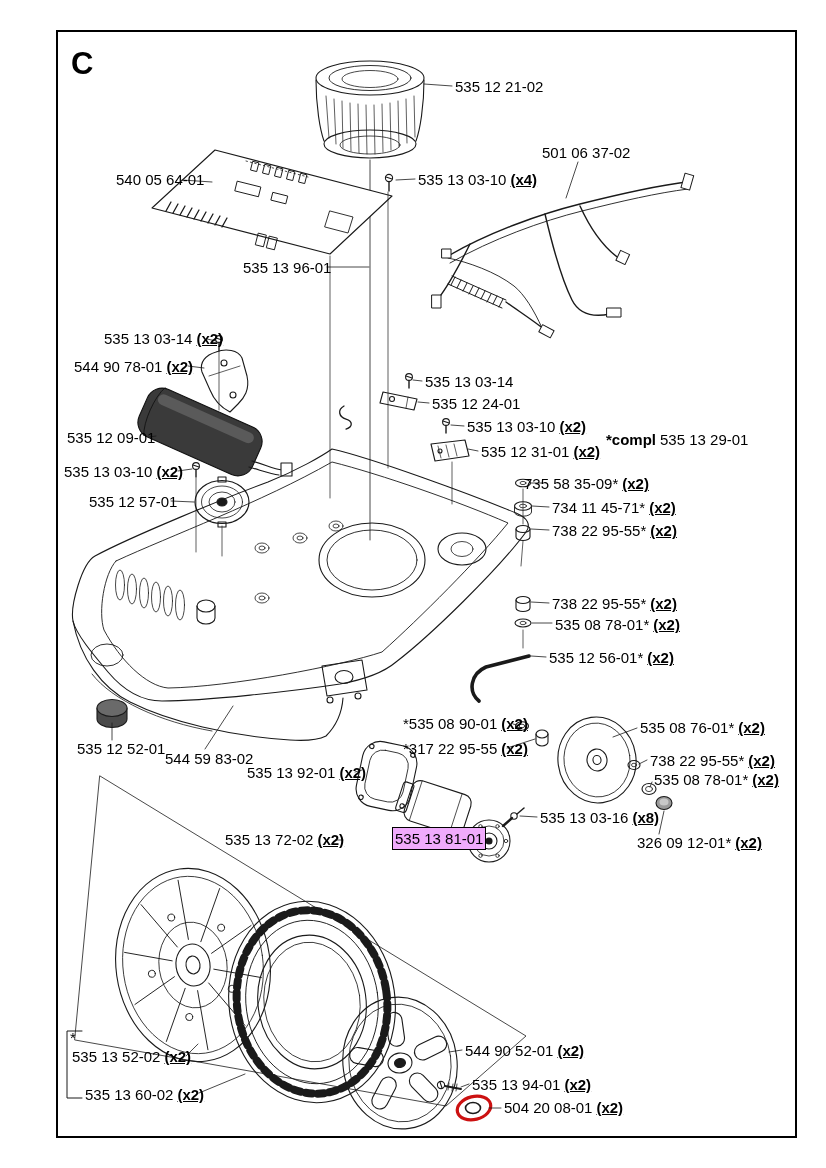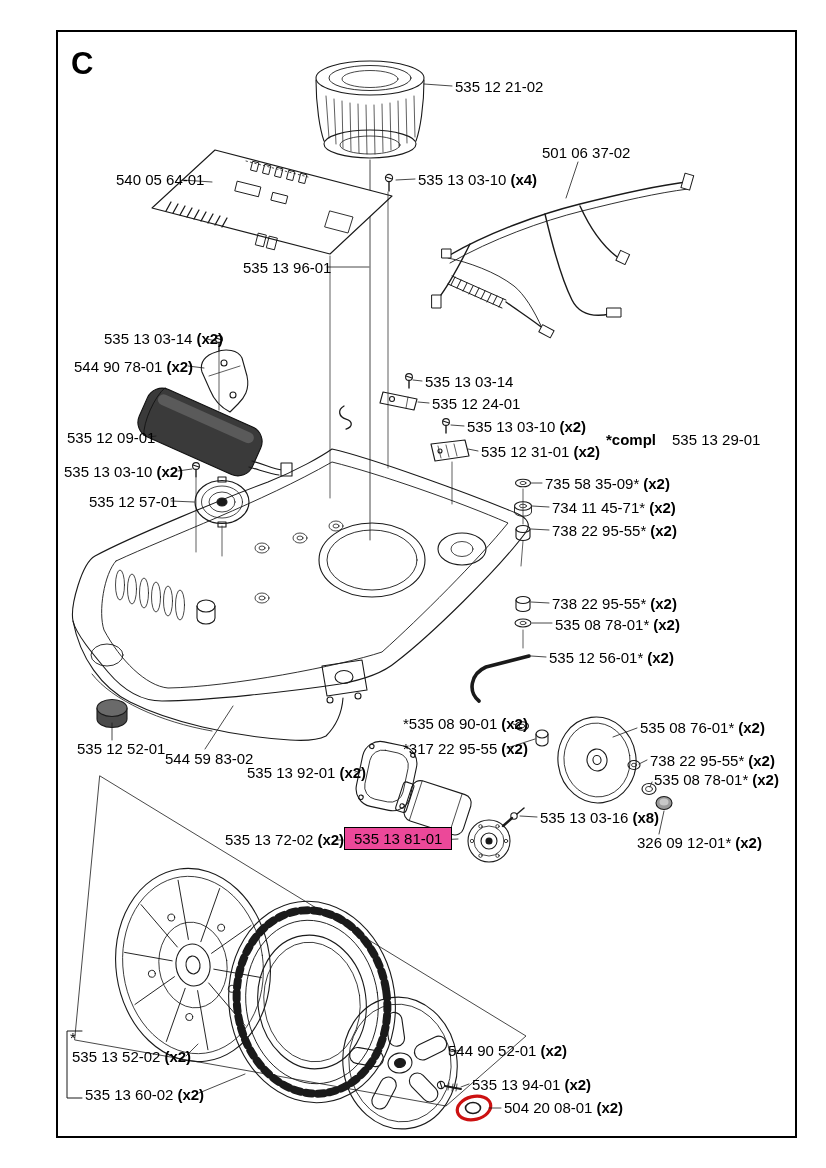--- a/index.html
+++ b/index.html
@@ -3,23 +3,23 @@
 <meta charset="utf-8">
 <style>
   html,body{margin:0;padding:0;background:#fff;}
   .page{position:relative;width:826px;height:1168px;background:#fff;overflow:hidden;
         font-family:"Liberation Sans",sans-serif;color:#000;}
   .frame{position:absolute;left:56px;top:30px;width:737px;height:1104px;border:2px solid #000;}
   .section-letter{position:absolute;left:71px;top:46px;font-size:31px;font-weight:bold;}
   svg.art{position:absolute;left:0;top:0;}
   .lbl{position:absolute;font-size:15px;line-height:15px;white-space:nowrap;}
   .lbl b{font-weight:700;}
-  .lbl b.pre:not(:empty){margin-right:16px;}
-  .lbl b.qty:not(:empty){margin-left:4px;}
-  .lbl.boxed{border:1px solid #000;padding:3px 9px;background:#ec4899;}
+  .lbl b.pre:not(:empty){margin-right:4px;}
+  .lbl b.qty:not(:empty){margin-left:4px;text-decoration:underline;}
+  .lbl.boxed{border:1px solid #000;padding:3px 2px;background:#f0abfc;margin-left:48px;}
 </style>
 </head>
 <body>
 
 <div class="page">
   <div class="frame"></div>
   <div class="section-letter">C</div>
 
   <svg class="art" width="826" height="1168" viewBox="0 0 826 1168">
     <g stroke="#1a1a1a" fill="none" stroke-width="1.1" stroke-linecap="round" stroke-linejoin="round">
@@ -308,38 +308,38 @@
   <div class="lbl" style="left:104px;top:331px"><b class="pre"></b><span>535 13 03-14</span><b class="qty">(x2)</b></div>
   <div class="lbl" style="left:74px;top:359px"><b class="pre"></b><span>544 90 78-01</span><b class="qty">(x2)</b></div>
   <div class="lbl" style="left:67px;top:430px"><b class="pre"></b><span>535 12 09-01</span><b class="qty"></b></div>
   <div class="lbl" style="left:64px;top:464px"><b class="pre"></b><span>535 13 03-10</span><b class="qty">(x2)</b></div>
   <div class="lbl" style="left:89px;top:494px"><b class="pre"></b><span>535 12 57-01</span><b class="qty"></b></div>
   <div class="lbl" style="left:425px;top:374px"><b class="pre"></b><span>535 13 03-14</span><b class="qty"></b></div>
   <div class="lbl" style="left:432px;top:396px"><b class="pre"></b><span>535 12 24-01</span><b class="qty"></b></div>
   <div class="lbl" style="left:467px;top:419px"><b class="pre"></b><span>535 13 03-10</span><b class="qty">(x2)</b></div>
   <div class="lbl" style="left:481px;top:444px"><b class="pre"></b><span>535 12 31-01</span><b class="qty">(x2)</b></div>
   <div class="lbl" style="left:606px;top:432px"><b class="pre">*compl</b><span>535 13 29-01</span><b class="qty"></b></div>
-  <div class="lbl" style="left:545px;top:476px"><b class="pre"></b><span>735 58 35-09*</span><b class="qty">(x2)</b></div>
+  <div class="lbl" style="left:524px;top:476px"><b class="pre"></b><span>735 58 35-09*</span><b class="qty">(x2)</b></div>
   <div class="lbl" style="left:552px;top:500px"><b class="pre"></b><span>734 11 45-71*</span><b class="qty">(x2)</b></div>
   <div class="lbl" style="left:552px;top:523px"><b class="pre"></b><span>738 22 95-55*</span><b class="qty">(x2)</b></div>
   <div class="lbl" style="left:552px;top:596px"><b class="pre"></b><span>738 22 95-55*</span><b class="qty">(x2)</b></div>
   <div class="lbl" style="left:555px;top:617px"><b class="pre"></b><span>535 08 78-01*</span><b class="qty">(x2)</b></div>
   <div class="lbl" style="left:549px;top:650px"><b class="pre"></b><span>535 12 56-01*</span><b class="qty">(x2)</b></div>
   <div class="lbl" style="left:403px;top:716px"><b class="pre"></b><span>*535 08 90-01</span><b class="qty">(x2)</b></div>
   <div class="lbl" style="left:403px;top:741px"><b class="pre"></b><span>*317 22 95-55</span><b class="qty">(x2)</b></div>
   <div class="lbl" style="left:640px;top:720px"><b class="pre"></b><span>535 08 76-01*</span><b class="qty">(x2)</b></div>
   <div class="lbl" style="left:650px;top:753px"><b class="pre"></b><span>738 22 95-55*</span><b class="qty">(x2)</b></div>
   <div class="lbl" style="left:654px;top:772px"><b class="pre"></b><span>535 08 78-01*</span><b class="qty">(x2)</b></div>
   <div class="lbl" style="left:637px;top:835px"><b class="pre"></b><span>326 09 12-01*</span><b class="qty">(x2)</b></div>
   <div class="lbl" style="left:77px;top:741px"><b class="pre"></b><span>535 12 52-01</span><b class="qty"></b></div>
   <div class="lbl" style="left:165px;top:751px"><b class="pre"></b><span>544 59 83-02</span><b class="qty"></b></div>
   <div class="lbl" style="left:247px;top:765px"><b class="pre"></b><span>535 13 92-01</span><b class="qty">(x2)</b></div>
   <div class="lbl" style="left:225px;top:832px"><b class="pre"></b><span>535 13 72-02</span><b class="qty">(x2)</b></div>
   <div class="lbl boxed" style="left:344px;top:827px"><b class="pre"></b><span>535 13 81-01</span><b class="qty"></b></div>
   <div class="lbl" style="left:540px;top:810px"><b class="pre"></b><span>535 13 03-16</span><b class="qty">(x8)</b></div>
   <div class="lbl" style="left:72px;top:1049px"><b class="pre"></b><span>535 13 52-02</span><b class="qty">(x2)</b></div>
   <div class="lbl" style="left:85px;top:1087px"><b class="pre"></b><span>535 13 60-02</span><b class="qty">(x2)</b></div>
-  <div class="lbl" style="left:448px;top:1043px"><b class="pre"></b><span>544 90 52-01</span><b class="qty">(x2)</b></div>
+  <div class="lbl" style="left:465px;top:1043px"><b class="pre"></b><span>544 90 52-01</span><b class="qty">(x2)</b></div>
   <div class="lbl" style="left:472px;top:1077px"><b class="pre"></b><span>535 13 94-01</span><b class="qty">(x2)</b></div>
   <div class="lbl" style="left:504px;top:1100px"><b class="pre"></b><span>504 20 08-01</span><b class="qty">(x2)</b></div>
   <div class="lbl" style="left:70px;top:1030px"><b class="pre"></b><span>*</span><b class="qty"></b></div>
 
 </div>
 
 </body></html>

